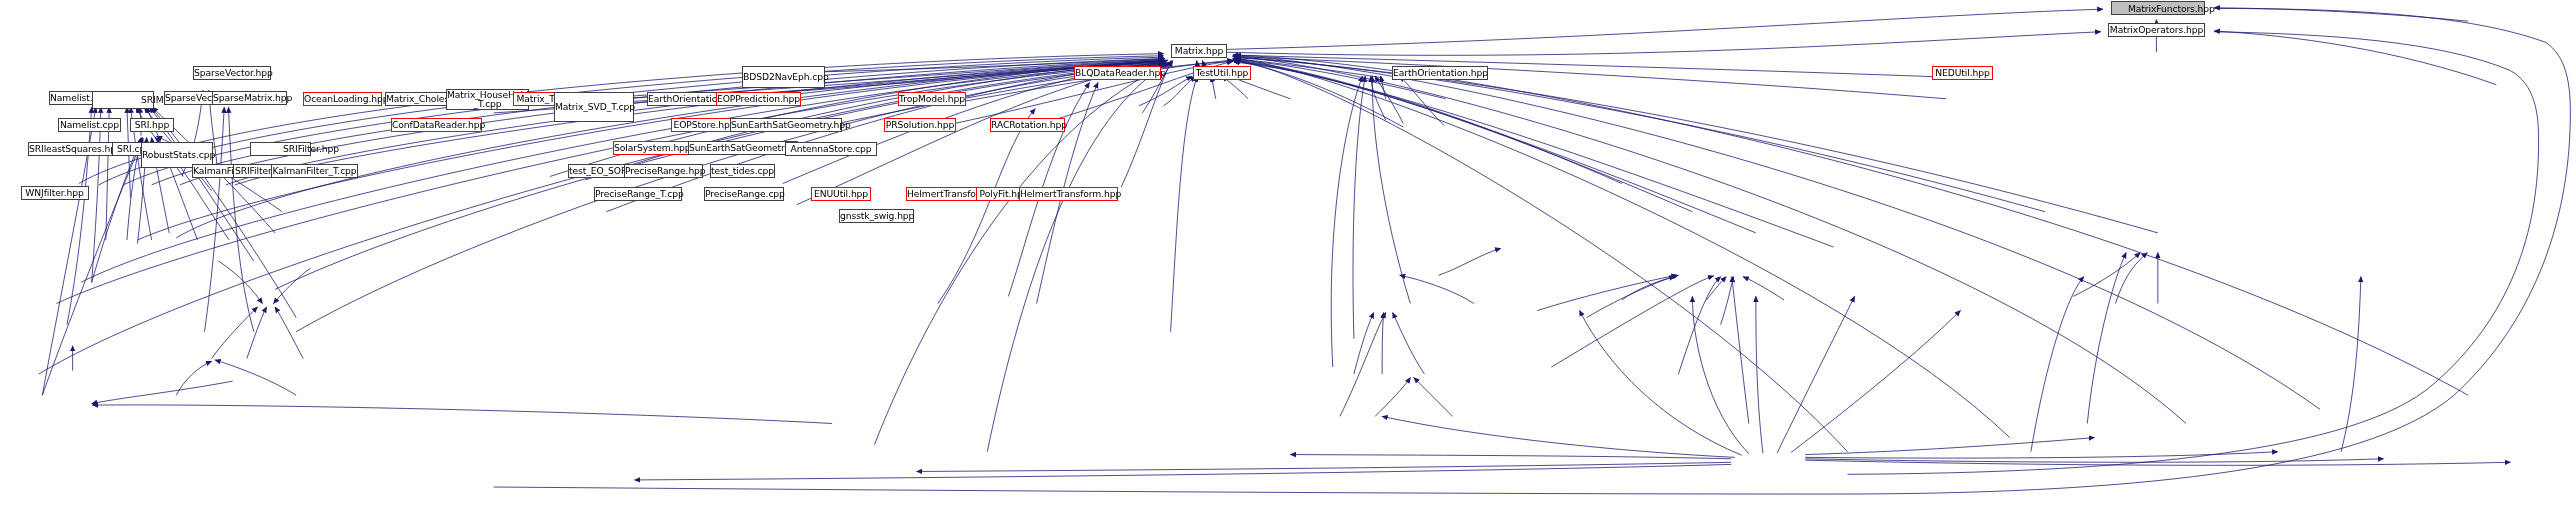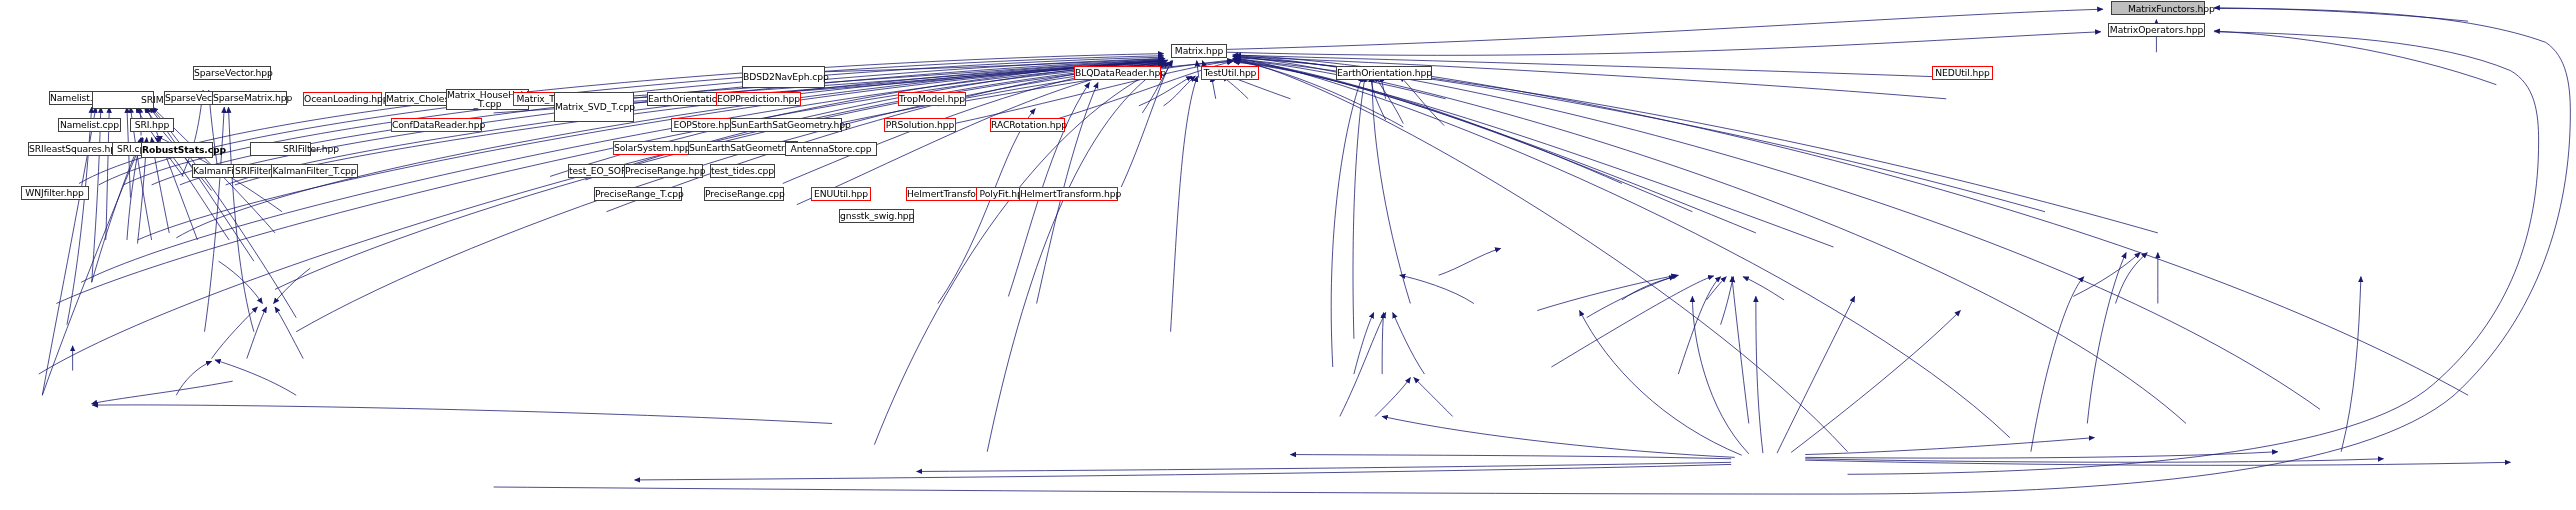--- a/index.html
+++ b/index.html
@@ -208,22 +208,22 @@
       <path d="M3140,12 C3330,12 3500,20 3610,60 C3640,80 3645,120 3645,160 C3645,300 3600,450 3480,560 C3350,670 3000,700 2600,700 C2000,700 1200,694 700,690"></path>
       <path d="M3140,45 C3300,48 3460,58 3560,100 C3595,120 3600,160 3600,200 C3600,330 3560,450 3450,545 C3340,640 3020,670 2620,672"></path>
     </g>
   </svg>
 <div class="node root" style="left: 2111px; top: 1.4px; width: 94px; height: 14px;"><span>MatrixFunctors.hpp</span></div>
     <div class="node" style="left: 2108px; top: 22.6px; width: 97px; height: 14px;"><span>MatrixOperators.hpp</span></div>
     <div class="node" style="left: 1171px; top: 44px; width: 56px; height: 14px;"><span>Matrix.hpp</span></div>
     <div class="node" style="left: 193px; top: 66px; width: 78px; height: 14px;"><span>SparseVector.hpp</span></div>
     <div class="node" style="left: 742px; top: 66px; width: 83px; height: 22px;"><span>BDSD2NavEph.cpp</span></div>
     <div class="node red" style="left: 1074px; top: 66px; width: 87px; height: 14px;"><span>BLQDataReader.hpp</span></div>
-    <div class="node red" style="left: 1193px; top: 66px; width: 58px; height: 14px; margin-left: 8px;"><span>TestUtil.hpp</span></div>
-    <div class="node" style="left: 1336px; top: 66px; width: 96px; height: 14px;"><span>EarthOrientation.hpp</span></div>
+    <div class="node red" style="left: 1193px; top: 66px; width: 58px; height: 14px;"><span>TestUtil.hpp</span></div>
+    <div class="node" style="left: 1392px; top: 66px; width: 96px; height: 14px;"><span>EarthOrientation.hpp</span></div>
     <div class="node red" style="left: 1932px; top: 66px; width: 61px; height: 14px;"><span>NEDUtil.hpp</span></div>
     <div class="node" style="left: 49px; top: 91px; width: 59px; height: 14px;"><span>Namelist.hpp</span></div>
     <div class="node" style="left: 92px; top: 91px; width: 62px; height: 18px; padding-left: 48px;"><span>SRIMatrix.hpp</span></div>
     <div class="node" style="left: 164px; top: 91px; width: 78px; height: 14px;"><span>SparseVector.cpp</span></div>
     <div class="node" style="left: 212px; top: 91px; width: 75px; height: 14px;"><span>SparseMatrix.hpp</span></div>
     <div class="node red" style="left: 303px; top: 92px; width: 79px; height: 14px;"><span>OceanLoading.hpp</span></div>
     <div class="node" style="left: 385px; top: 92px; width: 99px; height: 14px;"><span>Matrix_Cholesky_T.cpp</span></div>
     <div class="node" style="left: 446px; top: 89px; width: 83px; height: 20.5px;"><span>Matrix_HouseHolder
 _T.cpp</span></div>
     <div class="node red" style="left: 513px; top: 92px; width: 64px; height: 14px;"><span>Matrix_T.hpp</span></div>
@@ -233,21 +233,21 @@
     <div class="node red" style="left: 898px; top: 92px; width: 68px; height: 14px;"><span>TropModel.hpp</span></div>
     <div class="node" style="left: 58px; top: 118px; width: 63px; height: 14px;"><span>Namelist.cpp</span></div>
     <div class="node" style="left: 130px; top: 118px; width: 44px; height: 14px;"><span>SRI.hpp</span></div>
     <div class="node red" style="left: 391px; top: 118px; width: 91px; height: 14px; justify-content: flex-end;"><span>ConfDataReader.hpp</span></div>
     <div class="node red" style="left: 671px; top: 118px; width: 67px; height: 14px;"><span>EOPStore.hpp</span></div>
     <div class="node" style="left: 730px; top: 118px; width: 112px; height: 14px;"><span>SunEarthSatGeometry.hpp</span></div>
     <div class="node red" style="left: 884px; top: 118px; width: 72px; height: 14px;"><span>PRSolution.hpp</span></div>
     <div class="node red" style="left: 990px; top: 118px; width: 75px; height: 14px;"><span>RACRotation.hpp</span></div>
     <div class="node" style="left: 28px; top: 142px; width: 90px; height: 14px;"><span>SRIleastSquares.hpp</span></div>
     <div class="node" style="left: 112px; top: 142px; width: 44px; height: 14px;"><span>SRI.cpp</span></div>
-    <div class="node" style="left: 141px; top: 142px; width: 72px; height: 16px; font-weight: bold;"><span>RobustStats.cpp</span></div>
+    <div class="node" style="left: 141px; top: 142px; width: 72px; height: 26px;"><span>RobustStats.cpp</span></div>
     <div class="node" style="left: 250px; top: 142px; width: 61px; height: 14px; padding-left: 32px;"><span>SRIFilter.hpp</span></div>
     <div class="node red" style="left: 613px; top: 141px; width: 78px; height: 14px;"><span>SolarSystem.hpp</span></div>
     <div class="node" style="left: 688px; top: 141px; width: 110px; height: 14px;"><span>SunEarthSatGeometry.cpp</span></div>
     <div class="node" style="left: 785px; top: 142px; width: 92px; height: 14px;"><span>AntennaStore.cpp</span></div>
     <div class="node" style="left: 192px; top: 164px; width: 76px; height: 14px;"><span>KalmanFilter.hpp</span></div>
     <div class="node" style="left: 233px; top: 164px; width: 59px; height: 14px;"><span>SRIFilter.cpp</span></div>
     <div class="node" style="left: 271px; top: 164px; width: 87px; height: 14px;"><span>KalmanFilter_T.cpp</span></div>
     <div class="node" style="left: 568px; top: 164px; width: 80px; height: 14px;"><span>test_EO_SOFA.cpp</span></div>
     <div class="node" style="left: 624px; top: 164px; width: 79px; height: 14px;"><span>PreciseRange.hpp</span></div>
     <div class="node" style="left: 710px; top: 164px; width: 65px; height: 14px;"><span>test_tides.cpp</span></div>

